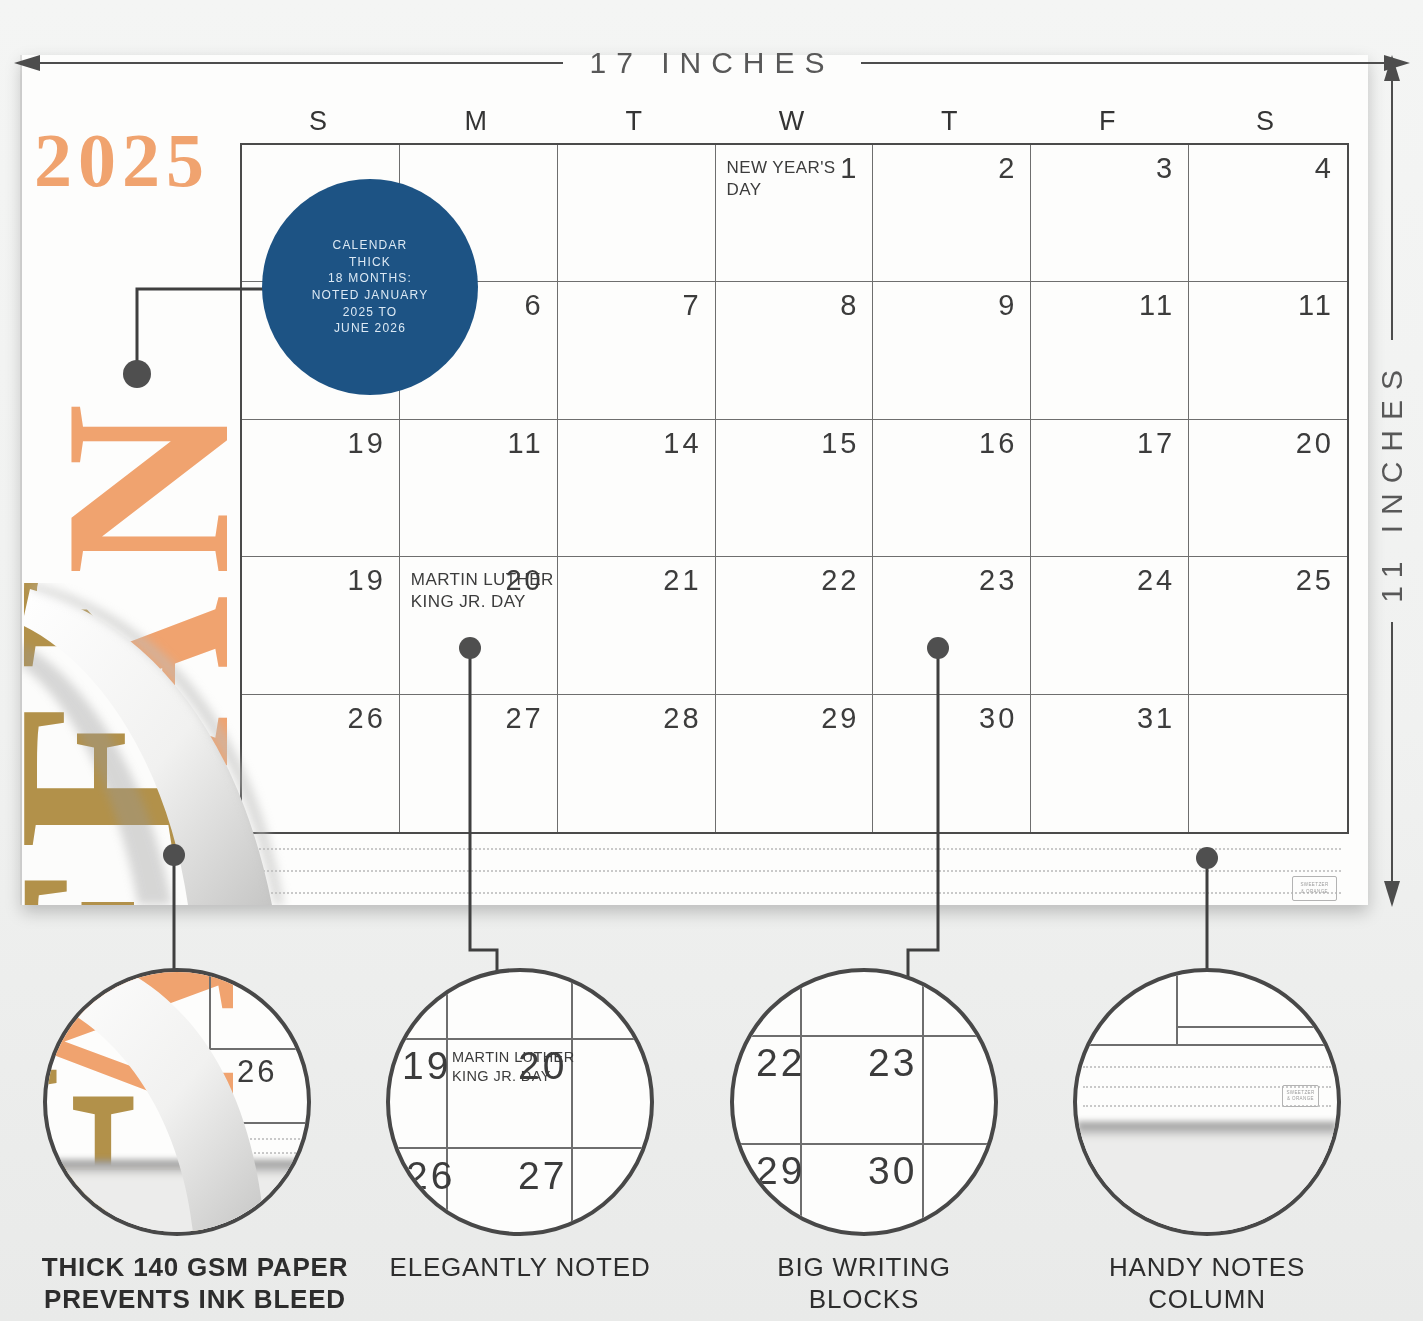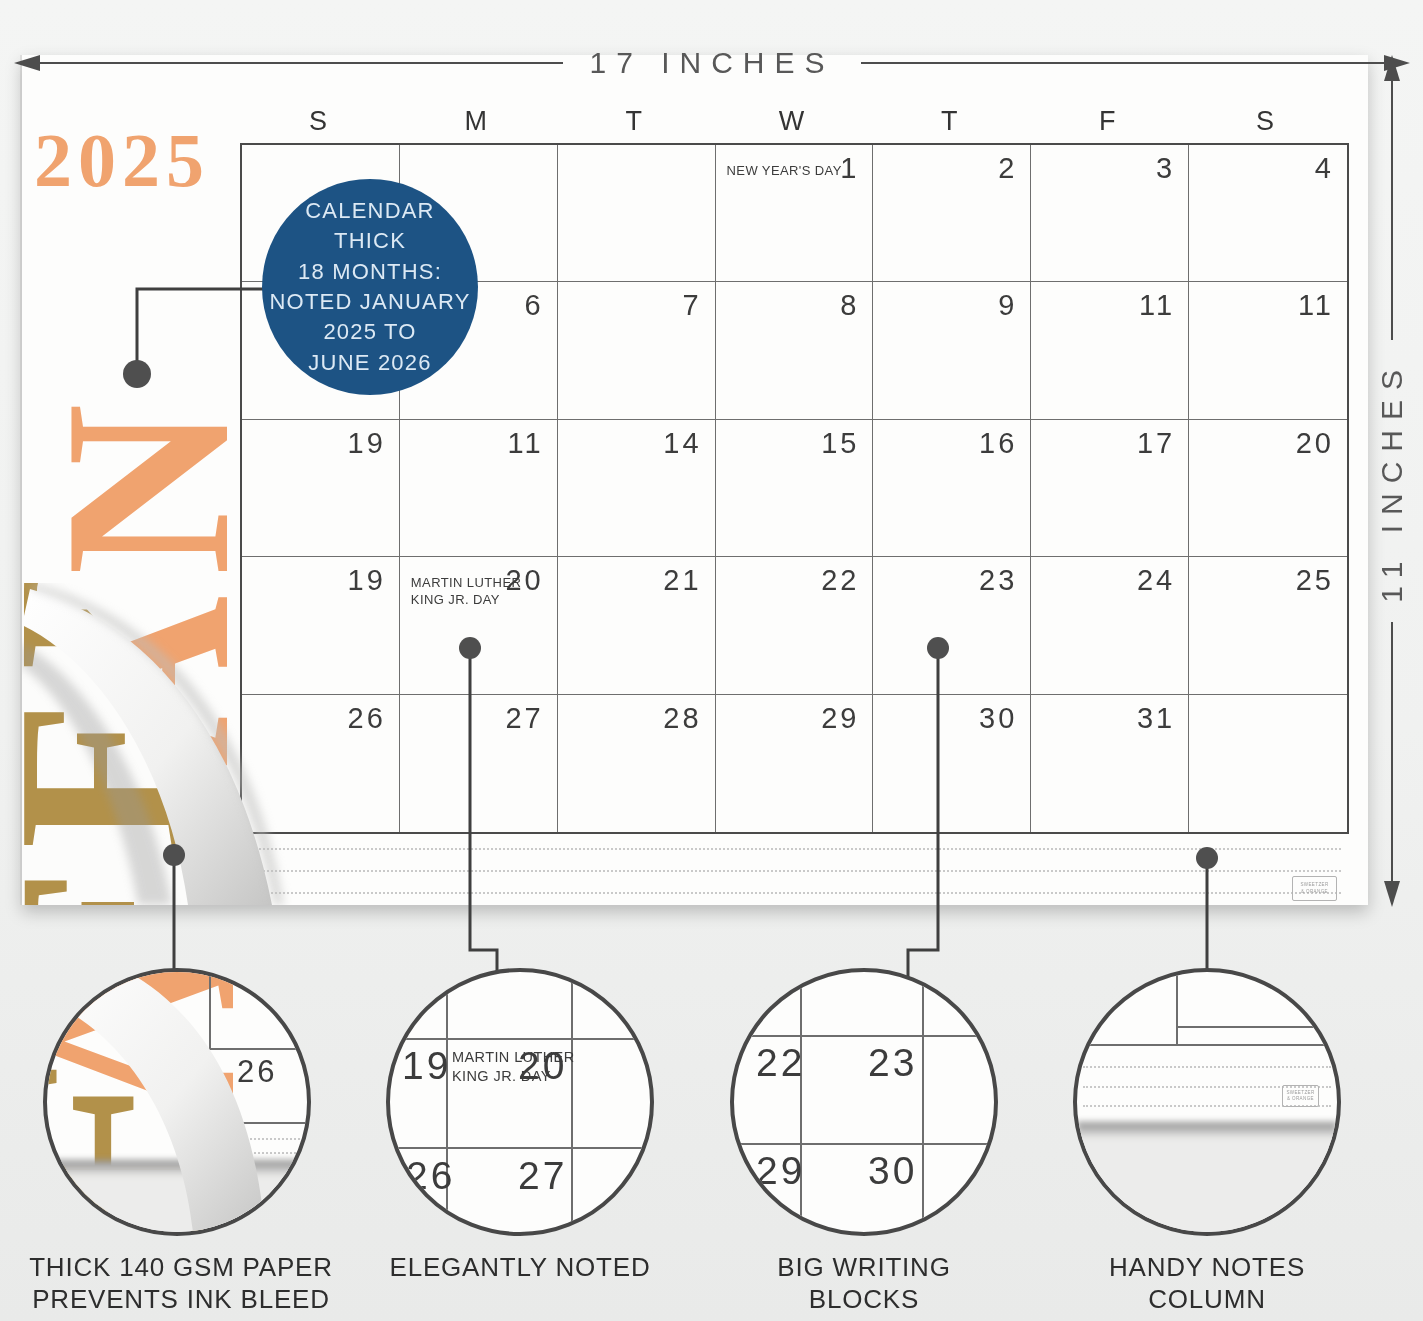--- a/index.html
+++ b/index.html
@@ -25,41 +25,41 @@
         font-size:76px;letter-spacing:6px;color:var(--orange);}
   .day-headers{position:absolute;left:218px;top:44px;width:1105px;height:42px;display:flex;}
   .dh{flex:1;text-align:center;font-size:27px;color:#343434;line-height:44px;letter-spacing:2px;}
   .grid{position:absolute;left:218px;top:88px;width:1105px;height:687px;display:grid;
         grid-template-columns:repeat(7,1fr);grid-template-rows:repeat(5,1fr);
         border:2px solid #4a4a4a;background:#fdfdfc;}
   .cell{position:relative;border-right:1.5px solid #6e6e6e;border-bottom:1.5px solid #6e6e6e;}
   .cell:nth-child(7n){border-right:none;}
   .cell:nth-child(n+29){border-bottom:none;}
   .date{position:absolute;top:7px;right:13px;font-size:29px;letter-spacing:3px;color:#3c3c3c;}
-  .holiday{position:absolute;top:12px;left:11px;font-size:13px;letter-spacing:.4px;color:#3c3c3c;
-           white-space:pre-line;line-height:1.3;margin-top:6px;}
+  .holiday{position:absolute;top:12px;left:11px;font-size:17px;letter-spacing:.4px;color:#3c3c3c;
+           white-space:pre-line;line-height:1.3;}
   .notes{position:absolute;left:218px;top:775px;width:1105px;height:75px;}
   .note-line{position:absolute;left:4px;right:4px;height:0;border-top:2px dotted #c9c9c9;}
   .brand{position:absolute;left:1052px;top:46px;width:43px;height:23px;border:1px solid #b3b3b3;
          border-radius:2px;display:flex;flex-direction:column;align-items:center;justify-content:center;}
   .brand span{display:block;font-size:4.5px;letter-spacing:.4px;color:#9b9b9b;line-height:1.4;}
   .jan{position:absolute;left:-225px;top:475px;width:700px;height:230px;transform:rotate(-90deg);
        text-align:center;font-family:"Liberation Serif", serif;font-weight:bold;font-size:238px;
        letter-spacing:20px;color:var(--orange);line-height:230px;}
   .under-page{position:absolute;left:0;top:528px;width:300px;height:322px;background:#fcfcfb;
        clip-path:polygon(0 0,14% 0,42% 30%,64% 63%,74% 100%,0 100%);}
   .feb{position:absolute;left:-272px;top:55px;width:700px;height:230px;transform:rotate(-90deg);
        text-align:center;font-family:"Liberation Serif", serif;font-weight:bold;font-size:238px;
        letter-spacing:20px;color:var(--gold);line-height:230px;}
   .curl{position:absolute;left:0;top:528px;z-index:2;}
   
   .bubble{position:absolute;left:262px;top:179px;width:216px;height:216px;border-radius:50%;
           background:var(--blue);z-index:7;display:flex;flex-direction:column;align-items:center;
           justify-content:center;}
-  .bubble div{color:#dce9f4;font-size:22px;letter-spacing:1.2px;line-height:1.38;text-align:center;}
+  .bubble div{color:#dce9f4;font-size:12px;letter-spacing:1.2px;line-height:1.38;text-align:center;}
   .connectors{position:absolute;left:0;top:0;z-index:5;pointer-events:none;}
   
   .inset{position:absolute;width:260px;height:260px;border:4.5px solid #484848;border-radius:50%;
          background:#fdfdfc;overflow:hidden;z-index:6;}
   .i1{left:43px;top:968px;} .i2{left:386px;top:968px;} .i3{left:730px;top:968px;} .i4{left:1073px;top:968px;}
   .gl-v{position:absolute;width:1.6px;background:#6e6e6e;}
   .gl-h{position:absolute;height:1.6px;background:#6e6e6e;}
   .inum{position:absolute;font-size:39px;letter-spacing:3px;color:#3c3c3c;}
   .ihol{position:absolute;font-size:14.5px;letter-spacing:.4px;color:#3c3c3c;line-height:1.3;white-space:pre-line;}
   .idot{border-top:2px dotted #c9c9c9;height:0;position:absolute;}
@@ -315,21 +315,21 @@
     <div class="idot" style="top:114px;left:6px;width:248px;"></div>
     <div class="idot" style="top:133px;left:6px;width:248px;"></div>
     <div class="ibrand">
       <span>SWEETZER</span>
       <span>&amp; ORANGE</span>
     </div>
     <div class="desk" style="top:160px;"></div>
     <div class="desk-shadow" style="top:150px;"></div>
   </div>
 
-  <div class="caption" style="left:11px;">
+  <div class="caption" style="left:25px;font-weight:bold;">
     <span>THICK 140 GSM PAPER</span>
     <span>PREVENTS INK BLEED</span>
   </div>
   <div class="caption" style="left:350px;">
     <span>ELEGANTLY NOTED</span>
   </div>
   <div class="caption" style="left:694px;">
     <span>BIG WRITING</span>
     <span>BLOCKS</span>
   </div>

